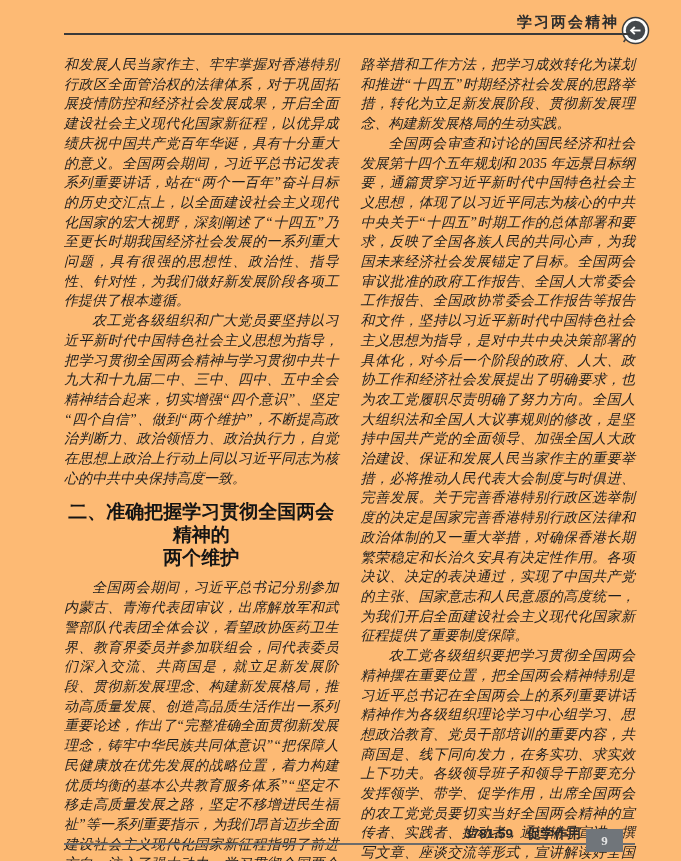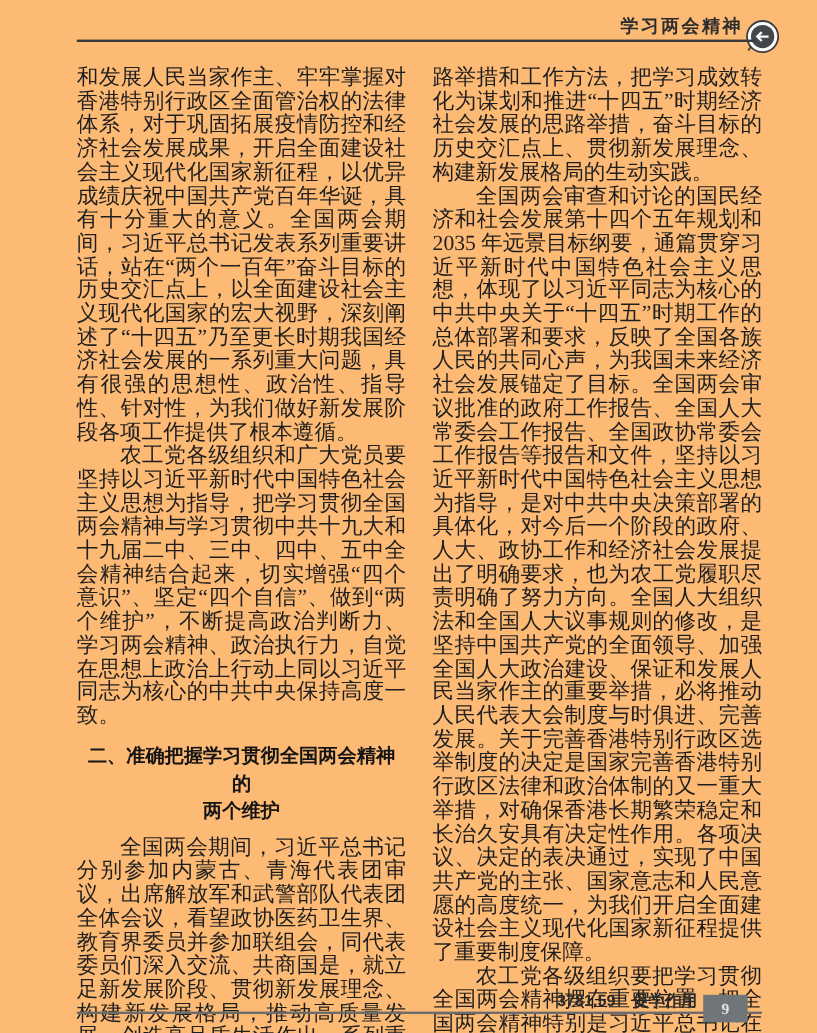--- a/index.html
+++ b/index.html
@@ -28,29 +28,30 @@
     position:absolute;top:16px;left:621px;width:29px;height:29px;
   }
   
   .content{
     position:absolute;top:55px;left:64px;width:571px;
     display:grid;grid-template-columns:1fr 1fr;column-gap:22px;
   }
   .col{min-width:0;}
   .col p{
     margin:0;
-    font-size:18px;line-height:19.7px;
+    font-size:14px;line-height:19.7px;
     text-align:justify;text-justify:inter-ideograph;
     color:#1e1e1e;
     overflow-wrap:break-word;
+    font-style:italic;
   }
   .col p.indent{text-indent:2em;}
   .section-heading{
     margin:12px 2px 9px;
-    font-size:16px;font-weight:bold;line-height:23px;
+    font-size:19px;font-weight:bold;line-height:23px;
     text-align:center;color:#141414;
   }
   
   .footer-rule{
     position:absolute;top:843px;left:64px;width:571px;height:2px;
     background:#6c6c6c;
   }
   .footer-text{
     position:absolute;top:825px;right:100px;
     font-family:"Liberation Sans","DejaVu Sans",sans-serif;
@@ -78,30 +79,30 @@
       <path d="M19.5 14.5 H11" stroke="#fdfdfc" stroke-width="1.9" fill="none"></path>
       <path d="M13.8 10.8 L10.1 14.5 L13.8 18.2" stroke="#fdfdfc" stroke-width="1.9" fill="none" stroke-linejoin="miter"></path>
     </svg>
   </span>
   <div class="header-rule"></div>
 
   <div class="content">
 
     <div class="col">
       <p>和发展人民当家作主、牢牢掌握对香港特别行政区全面管治权的法律体系，对于巩固拓展疫情防控和经济社会发展成果，开启全面建设社会主义现代化国家新征程，以优异成绩庆祝中国共产党百年华诞，具有十分重大的意义。全国两会期间，习近平总书记发表系列重要讲话，站在“两个一百年”奋斗目标的历史交汇点上，以全面建设社会主义现代化国家的宏大视野，深刻阐述了“十四五”乃至更长时期我国经济社会发展的一系列重大问题，具有很强的思想性、政治性、指导性、针对性，为我们做好新发展阶段各项工作提供了根本遵循。</p>
-      <p class="indent">农工党各级组织和广大党员要坚持以习近平新时代中国特色社会主义思想为指导，把学习贯彻全国两会精神与学习贯彻中共十九大和十九届二中、三中、四中、五中全会精神结合起来，切实增强“四个意识”、坚定“四个自信”、做到“两个维护”，不断提高政治判断力、学习两会精神、政治执行力，自觉在思想上政治上行动上同以习近平同志为核心的中共中央保持高度一致。</p>
+      <p class="indent">农工党各级组织和广大党员要坚持以习近平新时代中国特色社会主义思想为指导，把学习贯彻全国两会精神与学习贯彻中共十九大和十九届二中、三中、四中、五中全会精神结合起来，切实增强“四个意识”、坚定“四个自信”、做到“两个维护”，不断提高政治判断力、政治领悟力、政治执行力，自觉在思想上政治上行动上同以习近平同志为核心的中共中央保持高度一致。</p>
       <h2 class="section-heading">
         <span>二、准确把握学习贯彻全国两会精神的</span><br>
         <span>两个维护</span>
       </h2>
       <p class="indent">全国两会期间，习近平总书记分别参加内蒙古、青海代表团审议，出席解放军和武警部队代表团全体会议，看望政协医药卫生界、教育界委员并参加联组会，同代表委员们深入交流、共商国是，就立足新发展阶段、贯彻新发展理念、构建新发展格局，推动高质量发展、创造高品质生活作出一系列重要论述，作出了“完整准确全面贯彻新发展理念，铸牢中华民族共同体意识”“把保障人民健康放在优先发展的战略位置，着力构建优质均衡的基本公共教育服务体系”“坚定不移走高质量发展之路，坚定不移增进民生福祉”等一系列重要指示，为我们昂首迈步全面建设社会主义现代化国家新征程指明了前进方向、注入了强大动力。学习贯彻全国两会精神，最重要的就是学深悟透习近平总书记在全国两会上的系列重要讲话精神，深刻把握贯穿其中的思想观点、思</p>
     </div>
 
     <div class="col">
-      <p>路举措和工作方法，把学习成效转化为谋划和推进“十四五”时期经济社会发展的思路举措，奋斗目标的历史交汇点上、贯彻新发展理念、构建新发展格局的生动实践。</p>
+      <p>路举措和工作方法，把学习成效转化为谋划和推进“十四五”时期经济社会发展的思路举措，转化为立足新发展阶段、贯彻新发展理念、构建新发展格局的生动实践。</p>
       <p class="indent">全国两会审查和讨论的国民经济和社会发展第十四个五年规划和 2035 年远景目标纲要，通篇贯穿习近平新时代中国特色社会主义思想，体现了以习近平同志为核心的中共中央关于“十四五”时期工作的总体部署和要求，反映了全国各族人民的共同心声，为我国未来经济社会发展锚定了目标。全国两会审议批准的政府工作报告、全国人大常委会工作报告、全国政协常委会工作报告等报告和文件，坚持以习近平新时代中国特色社会主义思想为指导，是对中共中央决策部署的具体化，对今后一个阶段的政府、人大、政协工作和经济社会发展提出了明确要求，也为农工党履职尽责明确了努力方向。全国人大组织法和全国人大议事规则的修改，是坚持中国共产党的全面领导、加强全国人大政治建设、保证和发展人民当家作主的重要举措，必将推动人民代表大会制度与时俱进、完善发展。关于完善香港特别行政区选举制度的决定是国家完善香港特别行政区法律和政治体制的又一重大举措，对确保香港长期繁荣稳定和长治久安具有决定性作用。各项决议、决定的表决通过，实现了中国共产党的主张、国家意志和人民意愿的高度统一，为我们开启全面建设社会主义现代化国家新征程提供了重要制度保障。</p>
       <p class="indent">农工党各级组织要把学习贯彻全国两会精神摆在重要位置，把全国两会精神特别是习近平总书记在全国两会上的系列重要讲话精神作为各级组织理论学习中心组学习、思想政治教育、党员干部培训的重要内容，共商国是、线下同向发力，在务实功、求实效上下功夫。各级领导班子和领导干部要充分发挥领学、带学、促学作用，出席全国两会的农工党党员要切实当好全国两会精神的宣传者、实践者、推动者，通过辅导宣讲、撰写文章、座谈交流等形式，宣讲解读好全国两会精神，广泛凝聚共识。</p>
     </div>
 
   </div>
 
   <div class="footer-rule"></div>
   <div class="footer-text">
     <span>3781.59</span>
     <span>促学作用</span>

